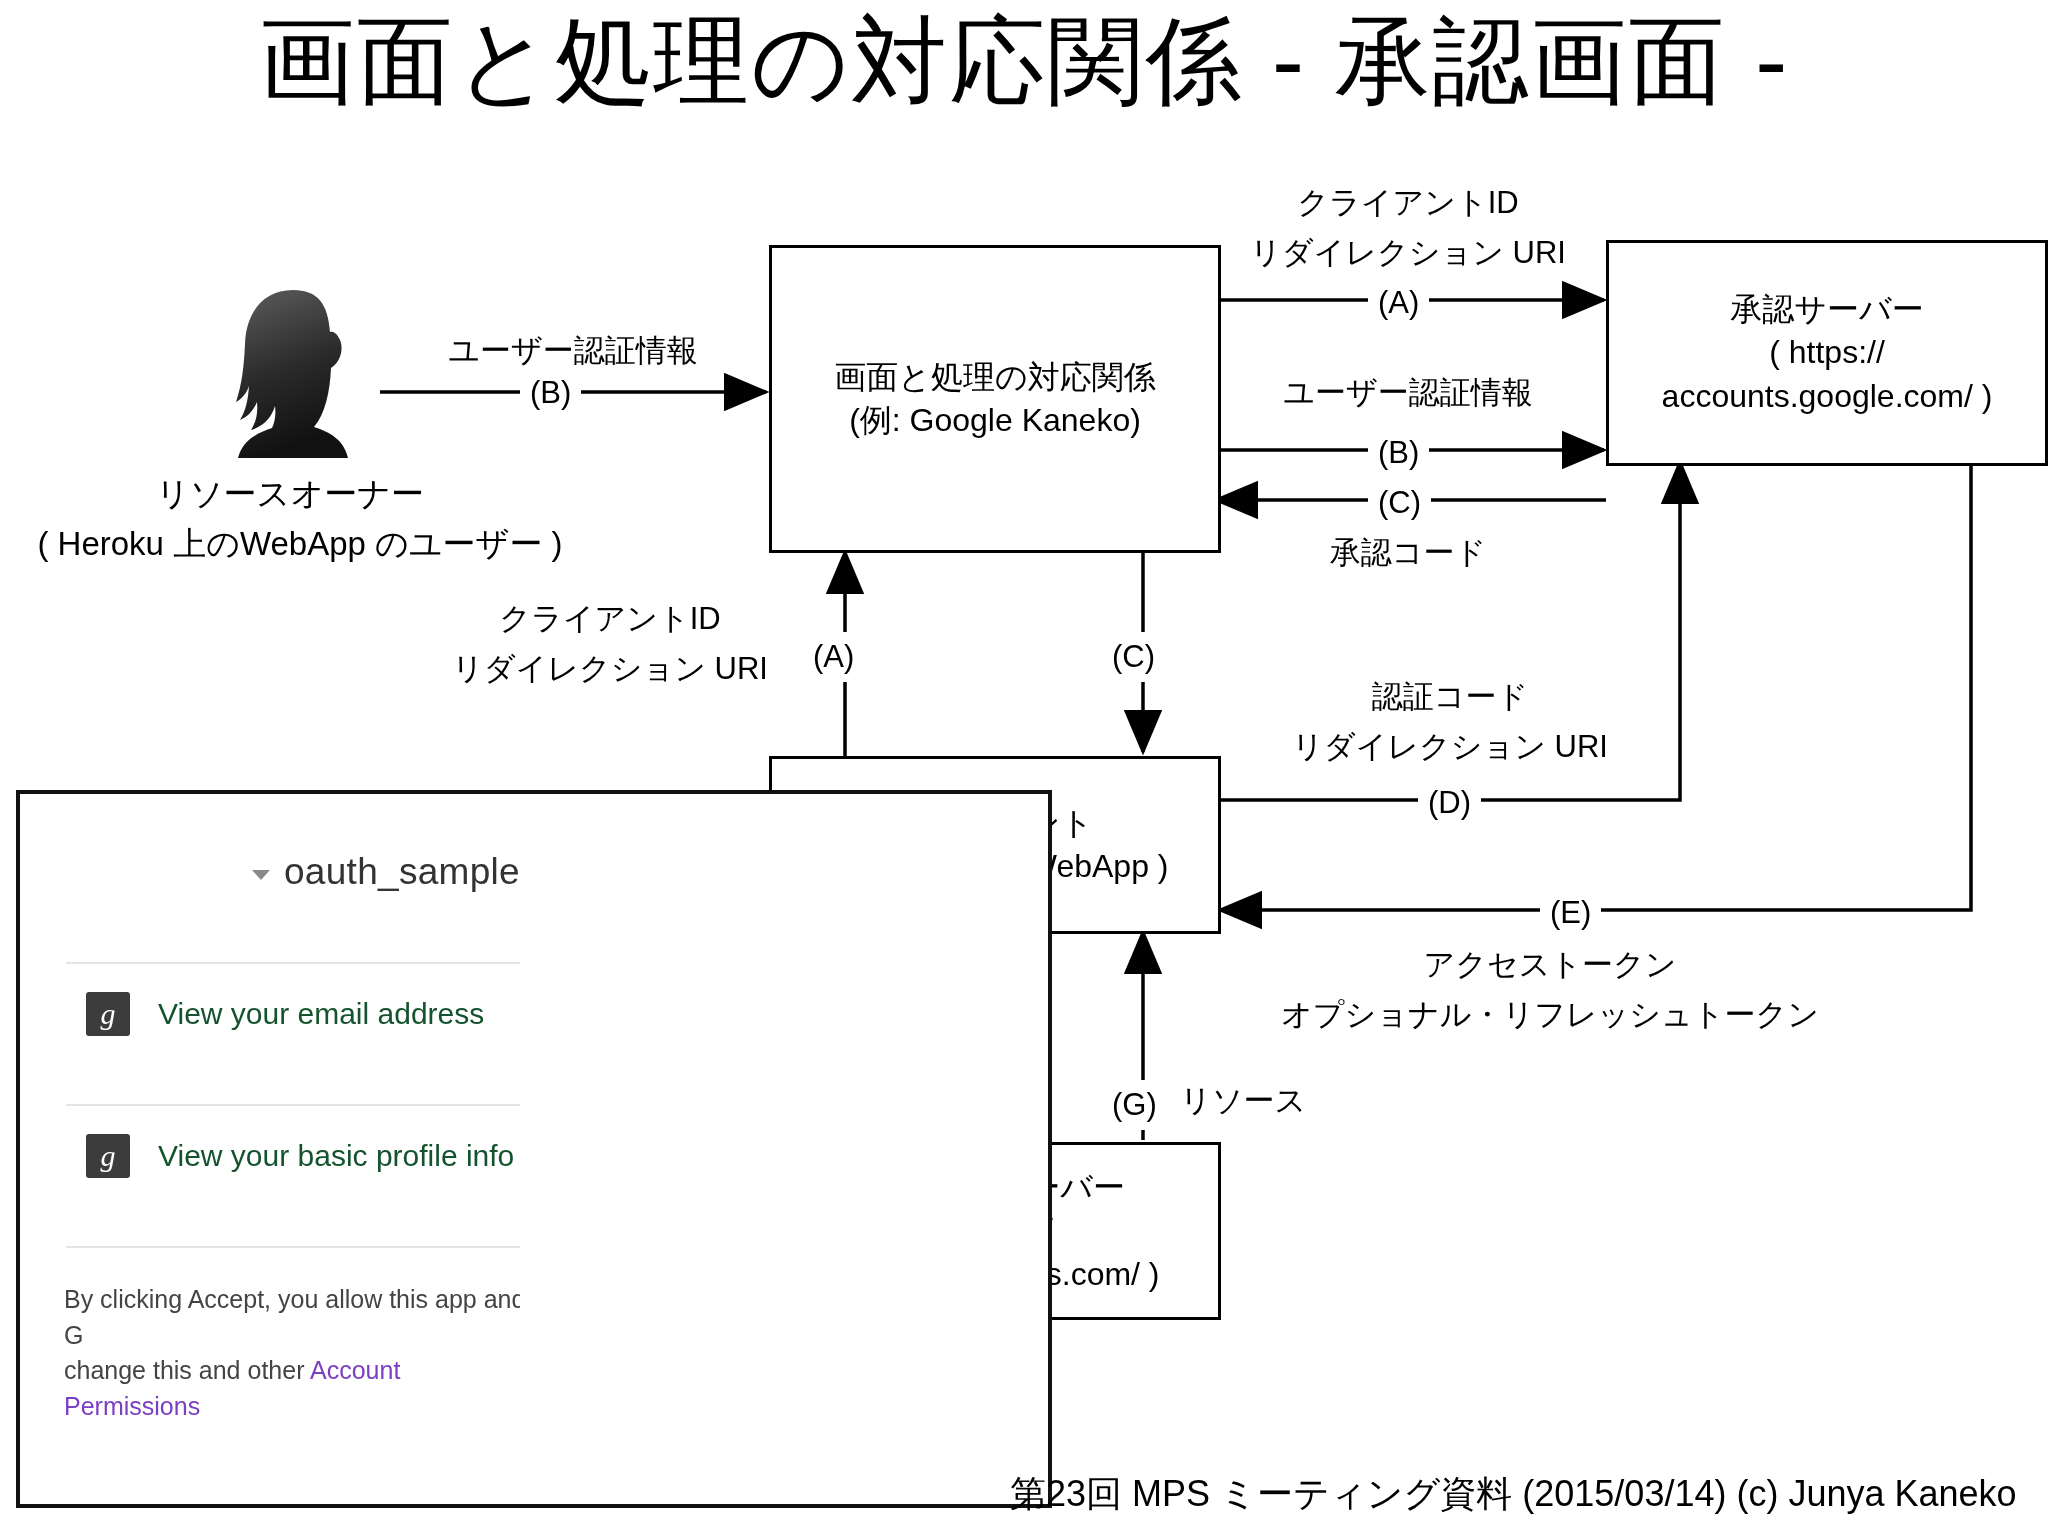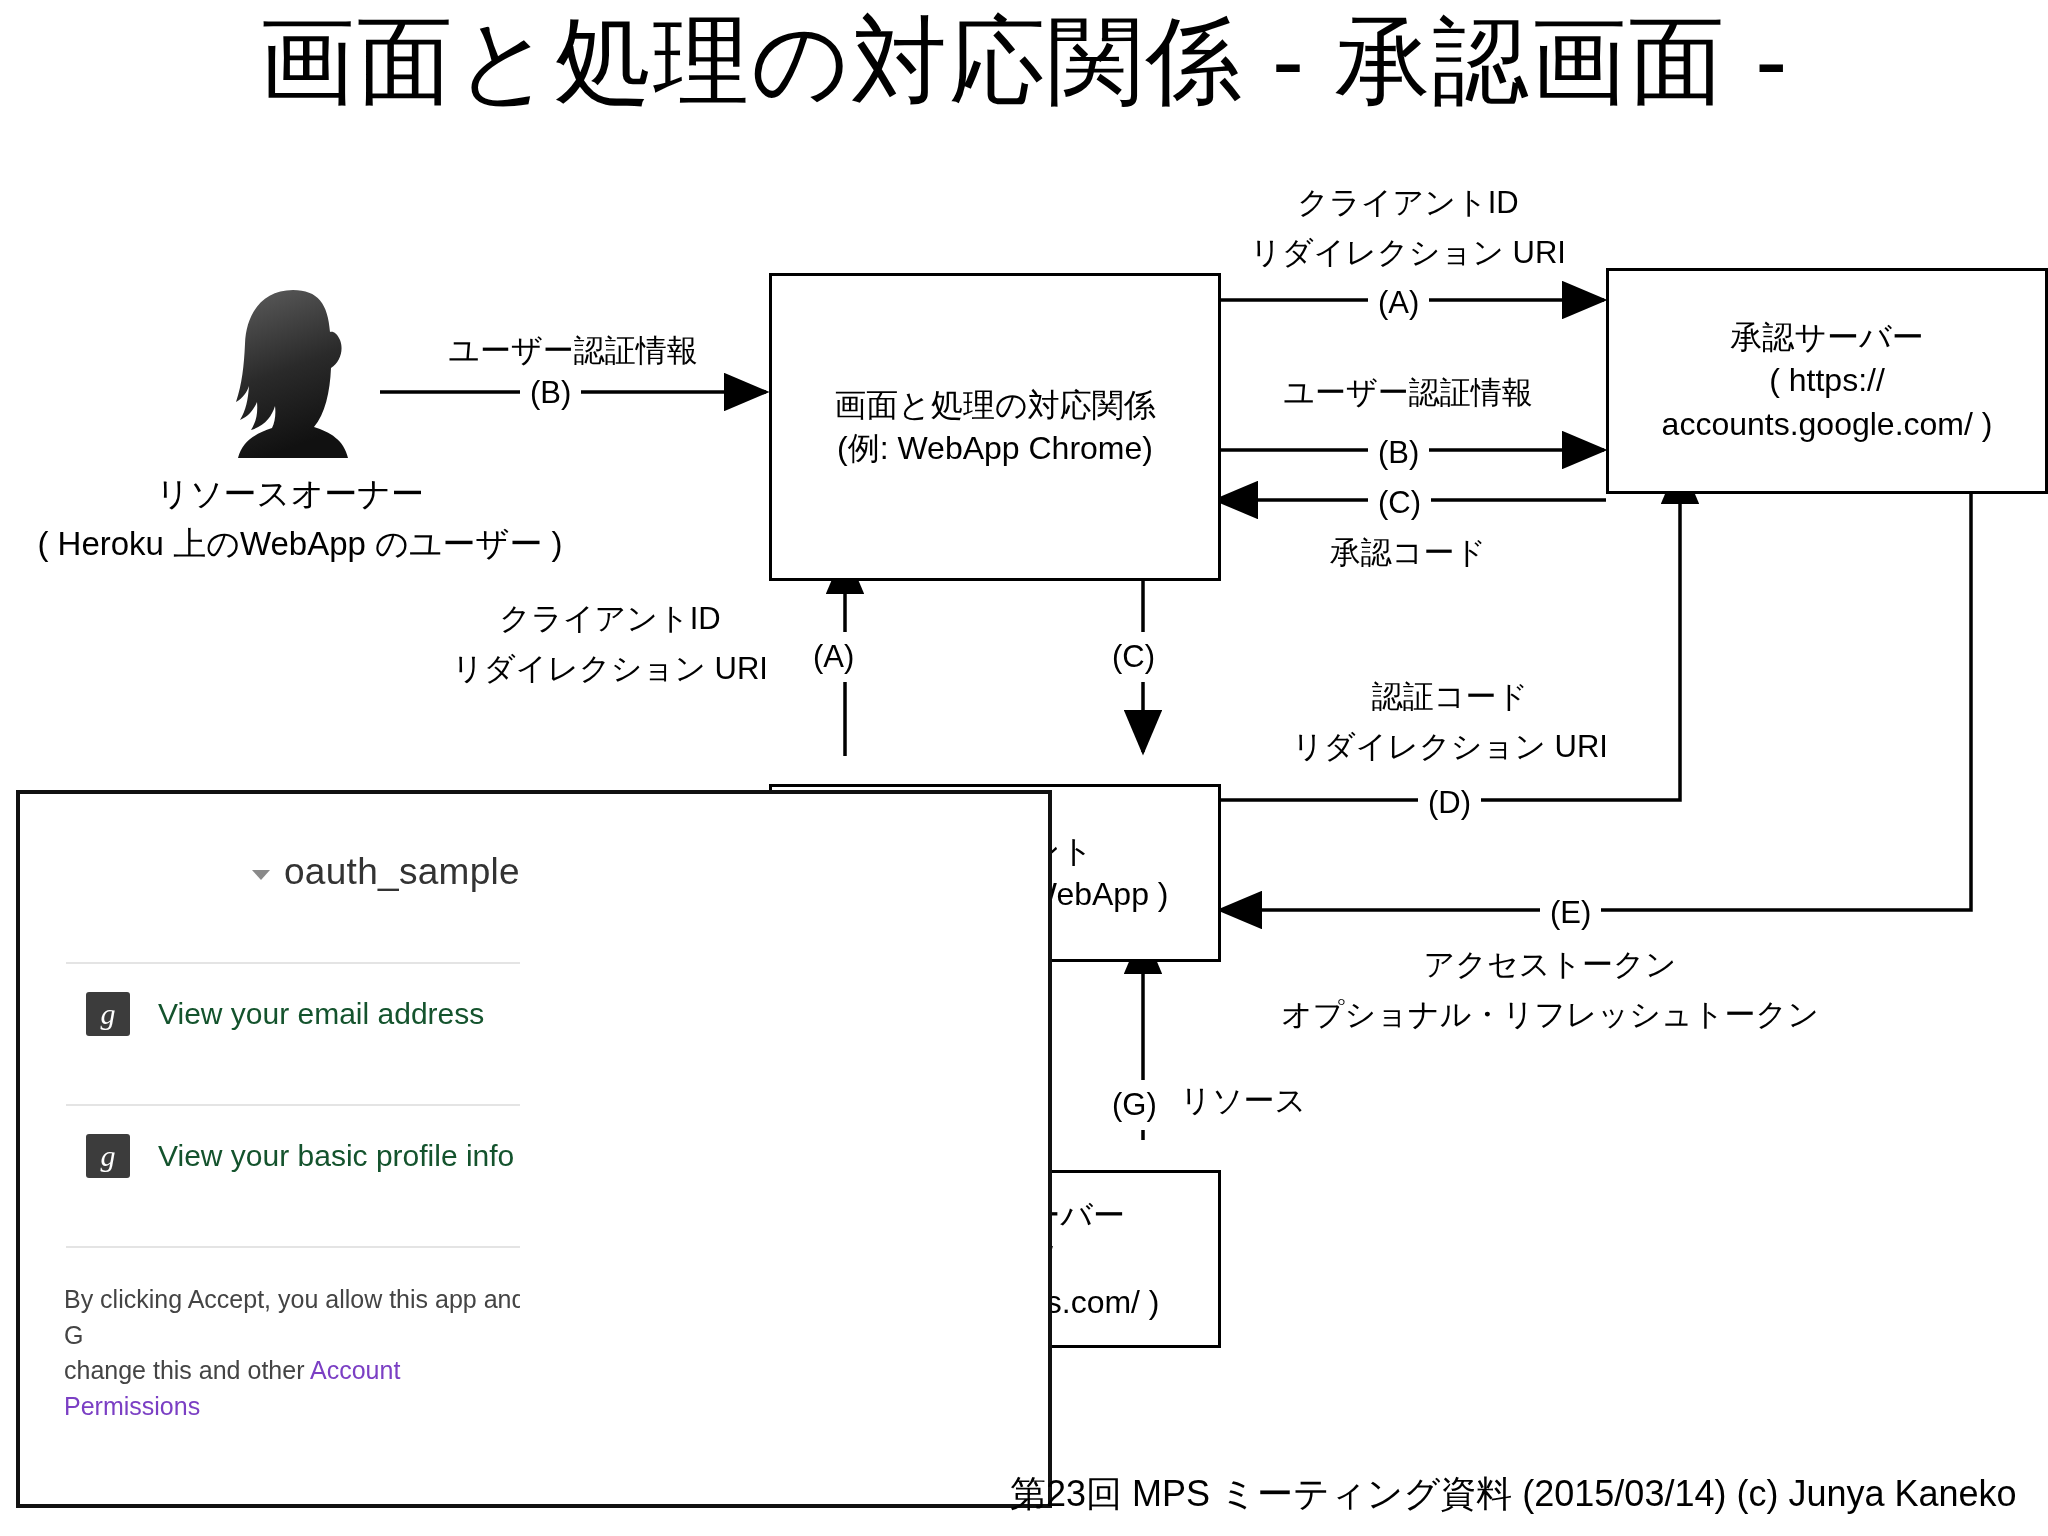--- a/index.html
+++ b/index.html
@@ -13,21 +13,21 @@
   svg#wires{position:absolute;left:0;top:0;width:2048px;height:1536px;pointer-events:none;}
 
   .slide-title{
     position:absolute;left:0;top:8px;width:2048px;text-align:center;
     font-size:96px;line-height:1.1;letter-spacing:2px;font-weight:400;white-space:nowrap;
   }
 
   .node{
     position:absolute;border:3px solid #000;background:#fff;
     display:flex;flex-direction:column;align-items:center;justify-content:center;
-    text-align:center;font-size:32px;line-height:1.35;z-index:3;margin-top:28px;
+    text-align:center;font-size:32px;line-height:1.35;z-index:3;
   }
   .node .ln{display:block;white-space:nowrap;}
 
   .lbl{
     position:absolute;font-size:31px;line-height:1.35;white-space:nowrap;z-index:4;
     background:transparent;
   }
   .lbl.c{text-align:center;}
   .avatar{
     position:absolute;left:218px;top:288px;width:150px;height:170px;z-index:3;
@@ -123,21 +123,21 @@
       C47,138 54,128 57,118 C58,126 57,134 54,140 L54,140
       C36,146 24,154 20,170 L130,170 C126,152 112,144 96,139
       C107,126 112,104 113,80 C122,74 126,62 122,52 C119,45 115,43 112,44
       C110,16 100,2 75,2 Z"></path>
   </svg>
   <div class="lbl c" style="left:20px;top:472px;width:540px;text-align:center;font-size:33px;">リソースオーナー</div>
   <div class="lbl c" style="left:0px;top:522px;width:600px;text-align:center;font-size:33px;">( Heroku 上のWebApp のユーザー )</div>
 
   <div class="node" style="left:769px;top:245px;width:446px;height:302px;">
     <span class="ln">画面と処理の対応関係</span>
-    <span class="ln">(例: WebApp Chrome)</span>
+    <span class="ln">(例: Google Kaneko)</span>
   </div>
 
   <div class="node" style="left:1606px;top:240px;width:436px;height:220px;">
     <span class="ln">承認サーバー</span>
     <span class="ln">( https://</span>
     <span class="ln">accounts.google.com/ )</span>
   </div>
 
   <div class="node" style="left:769px;top:756px;width:446px;height:172px;">
     <span class="ln">クライアント</span>

